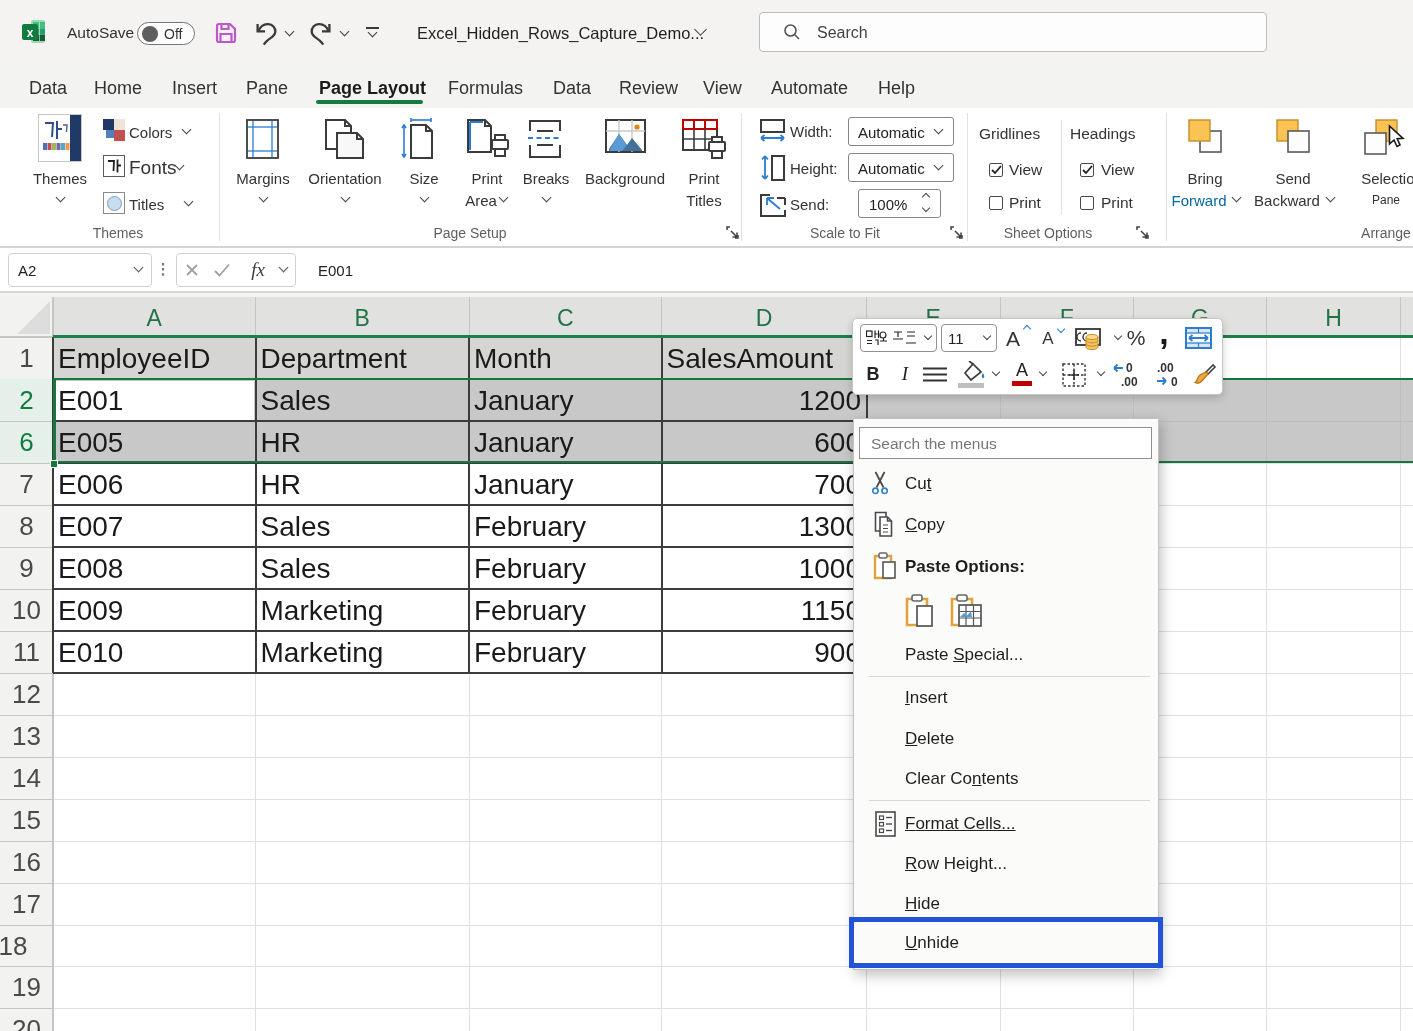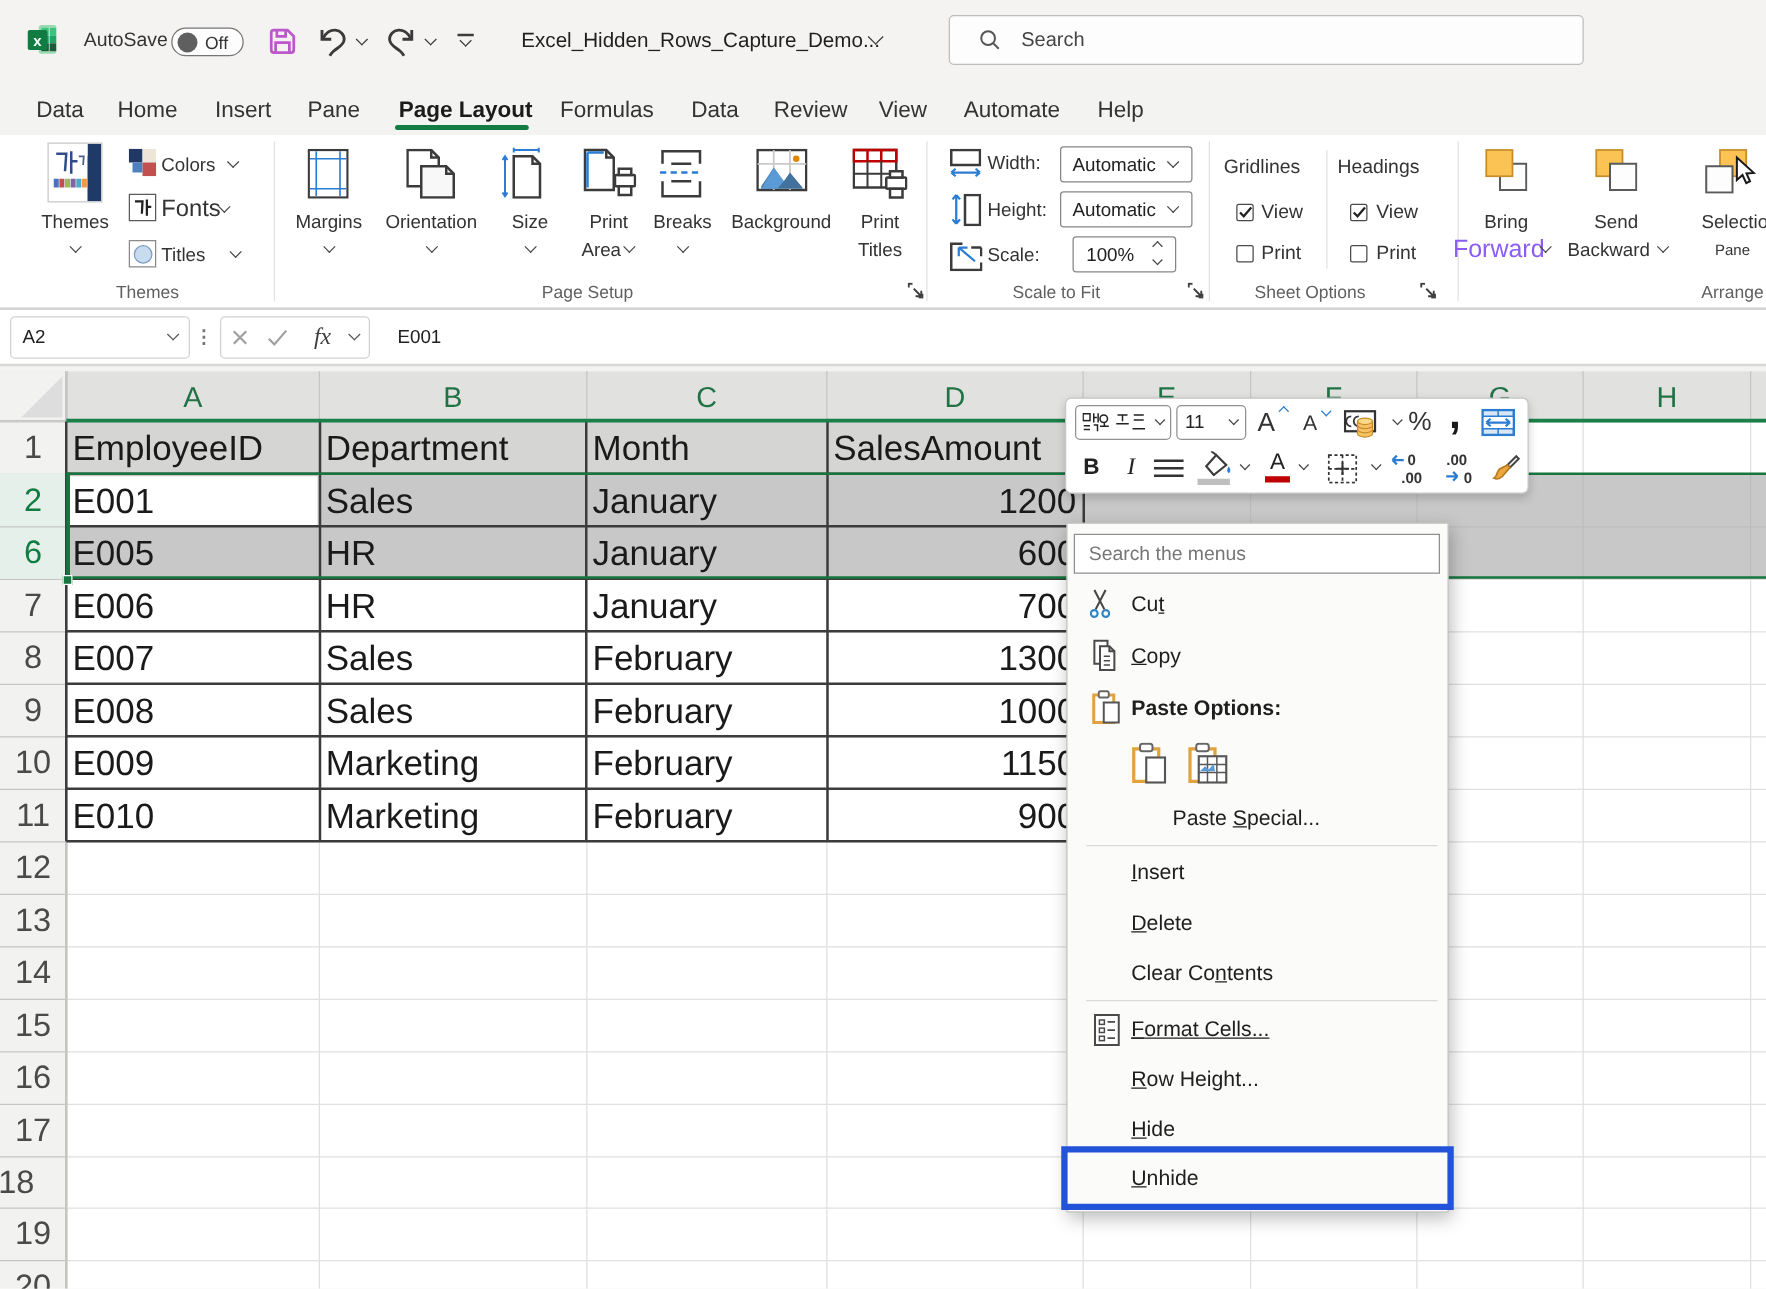--- a/index.html
+++ b/index.html
@@ -207,21 +207,21 @@
 <g stroke="#2b7cd3" stroke-width="1.8" fill="none">
       <path d="M5 1 V24 M5 1 L2 4.5 M5 1 L8 4.5 M5 24 L2 20.5 M5 24 L8 20.5"></path>
     </g>
 <rect x="12" y="1" width="12" height="24" fill="#fff" stroke="#3b3b3b" stroke-width="2"></rect>
 </svg>
 <div style="position:absolute;left:790px;top:167.5px;font-size:15px;color:#333;transform:translateY(-50%);white-space:nowrap;">Height:</div>
 <svg style="position:absolute;left:760px;top:191px;" width="26" height="26" viewBox="0 0 26 26">
 <path d="M10 4 H1 V25 H25 V19 M25 7 H17 M25 7 V14" fill="none" stroke="#3b3b3b" stroke-width="2"></path>
 <path d="M20 18 L7 7 M7 7 V14 M7 7 H14" fill="none" stroke="#2b7cd3" stroke-width="1.8"></path>
 </svg>
-<div style="position:absolute;left:790px;top:204px;font-size:15px;color:#333;transform:translateY(-50%);white-space:nowrap;">Scale:</div>
+<div style="position:absolute;left:790px;top:204px;font-size:15px;color:#333;transform:translateY(-50%);white-space:nowrap;">Send:</div>
 <div style="position:absolute;left:848px;top:117px;width:106px;height:29px;background:#fff;border:1px solid #868686;border-radius:3px;"></div>
 <div style="position:absolute;left:858px;top:131.5px;font-size:15px;color:#222;transform:translateY(-50%);white-space:nowrap;">Automatic</div>
 <div style="position:absolute;left:934.5px;top:125.55px;width:7px;height:7px;border-right:1.5px solid #444;border-bottom:1.5px solid #444;transform:rotate(45deg);"></div>
 <div style="position:absolute;left:848px;top:153px;width:106px;height:29px;background:#fff;border:1px solid #868686;border-radius:3px;"></div>
 <div style="position:absolute;left:858px;top:167.5px;font-size:15px;color:#222;transform:translateY(-50%);white-space:nowrap;">Automatic</div>
 <div style="position:absolute;left:934.5px;top:161.55px;width:7px;height:7px;border-right:1.5px solid #444;border-bottom:1.5px solid #444;transform:rotate(45deg);"></div>
 <div style="position:absolute;left:858px;top:189px;width:83px;height:29px;background:#fff;border:1px solid #868686;border-radius:3px;"></div>
 <div style="position:absolute;left:869px;top:204px;font-size:15px;color:#222;transform:translateY(-50%);white-space:nowrap;">100%</div>
 <div style="position:absolute;left:923.0px;top:193.9px;width:6px;height:6px;border-right:1.5px solid #444;border-bottom:1.5px solid #444;transform:rotate(-135deg);"></div>
 <div style="position:absolute;left:923.0px;top:204.9px;width:6px;height:6px;border-right:1.5px solid #444;border-bottom:1.5px solid #444;transform:rotate(45deg);"></div>
@@ -250,21 +250,21 @@
 <div style="position:absolute;left:1048px;top:232.5px;font-size:14px;color:#5f5f5f;transform:translate(-50%,-50%);white-space:nowrap;">Sheet Options</div>
 <svg style="position:absolute;left:1136px;top:226px;" width="13" height="13" viewBox="0 0 13 13" fill="none" stroke="#3f3f3f" stroke-width="1.5">
 <path d="M1 4 V1 H4 M9 12 H12 V9"></path>
     <path d="M5 5 L11 11 M11 11 V6.5 M11 11 H6.5"></path>
   </svg>
 <svg style="position:absolute;left:1188px;top:119px;" width="34" height="34" viewBox="0 0 34 34">
 <rect x="12" y="12" width="21" height="21" fill="#fdfdfd" stroke="#5a5a5a" stroke-width="1.6"></rect>
 <rect x="1" y="1" width="21" height="21" fill="#fbc354" stroke="#c78d28" stroke-width="1.4"></rect>
 </svg>
 <div style="position:absolute;left:1205px;top:178px;font-size:15px;color:#333;transform:translate(-50%,-50%);white-space:nowrap;">Bring</div>
-<div style="position:absolute;left:1199px;top:200px;font-size:20px;color:#8b5cf6;transform:translate(-50%,-50%);white-space:nowrap;">Forward</div>
+<div style="position:absolute;left:1199px;top:200px;font-size:15px;color:#0369a1;transform:translate(-50%,-50%);white-space:nowrap;">Forward</div>
 <div style="position:absolute;left:1232.5px;top:194.05px;width:7px;height:7px;border-right:1.6px solid #444;border-bottom:1.6px solid #444;transform:rotate(45deg);"></div>
 <svg style="position:absolute;left:1276px;top:119px;" width="34" height="34" viewBox="0 0 34 34">
 <rect x="1" y="1" width="21" height="21" fill="#fbc354" stroke="#c78d28" stroke-width="1.4"></rect>
 <rect x="12" y="12" width="21" height="21" fill="#fdfdfd" stroke="#5a5a5a" stroke-width="1.6"></rect>
 </svg>
 <div style="position:absolute;left:1293px;top:178px;font-size:15px;color:#333;transform:translate(-50%,-50%);white-space:nowrap;">Send</div>
 <div style="position:absolute;left:1287px;top:200px;font-size:15px;color:#333;transform:translate(-50%,-50%);white-space:nowrap;">Backward</div>
 <div style="position:absolute;left:1326.5px;top:194.05px;width:7px;height:7px;border-right:1.6px solid #444;border-bottom:1.6px solid #444;transform:rotate(45deg);"></div>
 <svg style="position:absolute;left:1364px;top:119px;" width="49 " height="36" viewBox="0 0 49 36">
 <rect x="12" y="1" width="21" height="21" fill="#fbc354" stroke="#c78d28" stroke-width="1.4"></rect>
@@ -537,21 +537,21 @@
 <rect x="7" y="1" width="10" height="6" rx="2" fill="#fff" stroke="#666" stroke-width="1.6"></rect>
 <rect x="12" y="12" width="15" height="20" fill="#fff" stroke="#555" stroke-width="1.7"></rect>
 </svg>
 <svg style="position:absolute;left:950px;top:594px;z-index:21;" width="34" height="34" viewBox="0 0 34 34">
 <path d="M2 5 H22 V31 H2 Z" fill="#fff" stroke="#e0a33e" stroke-width="2.6"></path>
 <rect x="7" y="1" width="10" height="6" rx="2" fill="#fff" stroke="#666" stroke-width="1.6"></rect>
 <rect x="9" y="11" width="22" height="21" fill="#fff" stroke="#555" stroke-width="1.7"></rect>
 <path d="M9 17.5 H31 M9 24 H31 M16 11 V32 M23.5 11 V32" stroke="#555" stroke-width="1.2"></path>
 <path d="M10 23 L14 19 L17 21.5 L21 17 L22 23 Z" fill="#5b9bd5"></path>
 </svg>
-<div style="position:absolute;left:938px;top:655px;font-size:17px;color:#1e1e1e;transform:translateY(-50%);white-space:nowrap;z-index:21;">Paste <u>S</u>pecial...</div>
+<div style="position:absolute;left:905px;top:655px;font-size:17px;color:#1e1e1e;transform:translateY(-50%);white-space:nowrap;z-index:21;">Paste <u>S</u>pecial...</div>
 <div style="position:absolute;left:869px;top:676px;width:281px;height:1px;background:#d9d9d8;z-index:21;"></div>
 <div style="position:absolute;left:905px;top:698px;font-size:17px;color:#1e1e1e;transform:translateY(-50%);white-space:nowrap;z-index:21;"><u>I</u>nsert</div>
 <div style="position:absolute;left:905px;top:739px;font-size:17px;color:#1e1e1e;transform:translateY(-50%);white-space:nowrap;z-index:21;"><u>D</u>elete</div>
 <div style="position:absolute;left:905px;top:779px;font-size:17px;color:#1e1e1e;transform:translateY(-50%);white-space:nowrap;z-index:21;">Clear Co<u>n</u>tents</div>
 <div style="position:absolute;left:869px;top:800px;width:281px;height:1px;background:#d9d9d8;z-index:21;"></div>
 <svg style="position:absolute;left:875px;top:811px;z-index:21;" width="21" height="26" viewBox="0 0 21 26" fill="none" stroke="#4a4a4a">
 <rect x="1" y="1" width="19" height="24" stroke-width="1.6" fill="#fff"></rect>
 <rect x="4.5" y="5" width="4" height="3.5" stroke-width="1.2"></rect>
     <path d="M11 6.5 H17" stroke-width="1.4"></path>
 <rect x="4.5" y="11.5" width="4" height="3.5" stroke-width="1.2"></rect>

